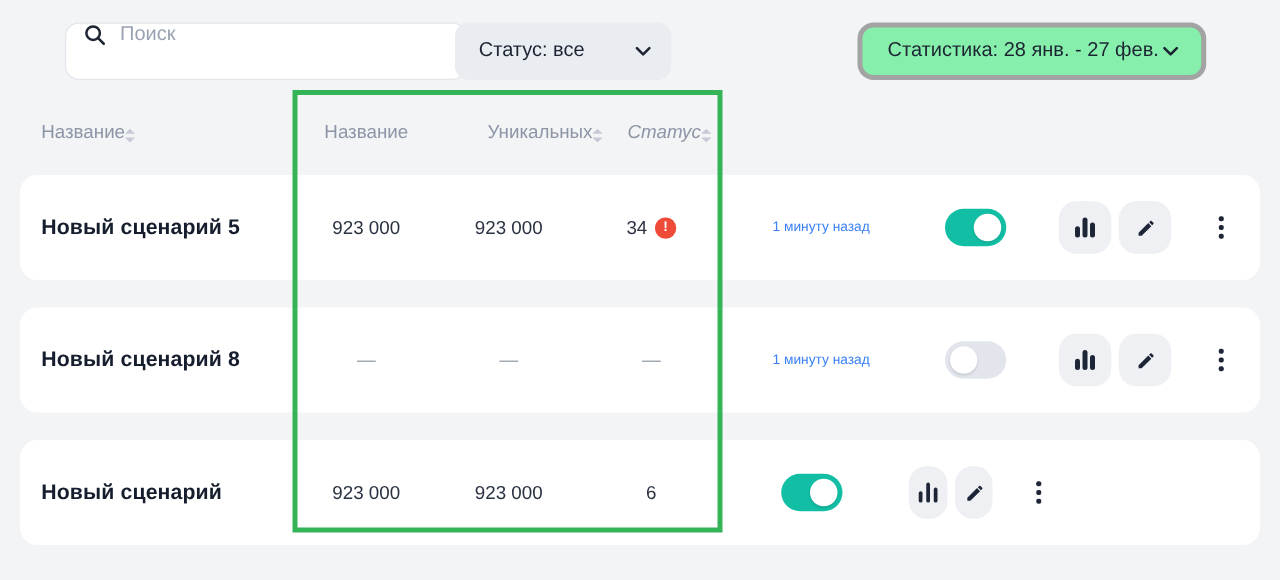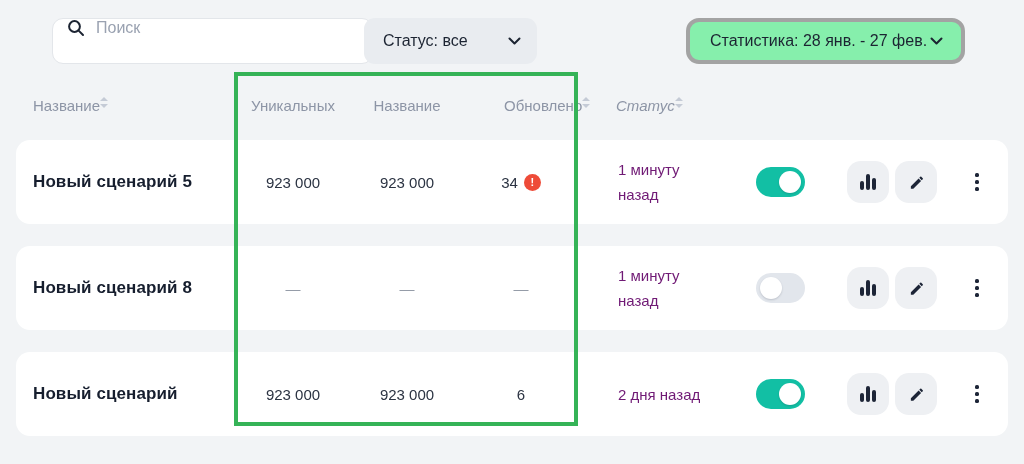--- a/index.html
+++ b/index.html
@@ -42,21 +42,21 @@
   .grid {
     display: grid;
     grid-template-columns: 220px 114px 114px 114px 142px 120px 1fr;
     align-items: center;
   }
   .thead {
     position: absolute; left: 16px; right: 16px; top: 72px; height: 66px;
   }
   .th {
     font-size: 15px; color: #8d95a6;
-    display: inline-flex; align-items: flex-start; gap: 0;
+    display: inline-flex; align-items: flex-end; gap: 0;
   }
   .th.c-name   { padding-left: 17px; }
   .th.c-num    { justify-content: center; }
   .th.c-upd    { padding-left: 40px; }
   .th.c-status { padding-left: 38px; font-style: italic; }
 
   .sort-caret { display: inline-flex; flex-direction: column; gap: 3px; }
   .sort-caret i {
     display: block; width: 0; height: 0;
     border-left: 4px solid transparent; border-right: 4px solid transparent;
@@ -81,21 +81,21 @@
   }
   .cell-num .dash { color: #959ca8; }
   .err-badge {
     width: 17px; height: 17px; border-radius: 50%;
     background: var(--accent-red, #ee4b38);
     color: #ffffff; font-size: 11px; font-weight: 700;
     display: inline-flex; align-items: center; justify-content: center;
     line-height: 1;
   }
   .cell-upd {
-    padding-left: 40px; font-size: 15px; color: #701a75; line-height: 25px;
+    padding-left: 40px; font-size: 11px; color: #3b82f6; line-height: 25px;
     max-width: 145px;
   }
   .cell-status { display: flex; justify-content: center; }
 
   
   .toggle {
     width: 49px; height: 30px; border-radius: 15px;
     background: #e2e6ec; position: relative; cursor: pointer;
     transition: background .15s;
   }
@@ -165,27 +165,24 @@
 
   <div class="thead grid">
     <div class="th c-name">
       <span>Название</span>
       <span class="sort-caret">
           <i class="up"></i>
           <i class="down"></i>
         </span>
     </div>
     <div class="th c-num">
+      <span>Название</span>
+    </div>
+    <div class="th c-upd">
       <span>Уникальных</span>
-    </div>
-    <div class="th c-num">
-      <span>Название</span>
-    </div>
-    <div class="th c-upd">
-      <span>Обновлено</span>
       <span class="sort-caret">
           <i class="up"></i>
           <i class="down"></i>
         </span>
     </div>
     <div class="th c-status">
       <span>Статус</span>
       <span class="sort-caret">
           <i class="up"></i>
           <i class="down"></i>
@@ -282,21 +279,20 @@
       <div class="cell-num">
           <span>923 000</span>
         </div>
       <div class="cell-num">
           <span>923 000</span>
         </div>
       <div class="cell-num">
         <span>6</span>
 
       </div>
-      <div class="cell-upd">2 дня назад</div>
       <div class="cell-status">
         <div class="toggle on">
             <span class="knob"></span>
           </div>
       </div>
       <div class="cell-actions">
         <button class="icon-btn">
           <span class="bars">
               <i></i>
               <i></i>

